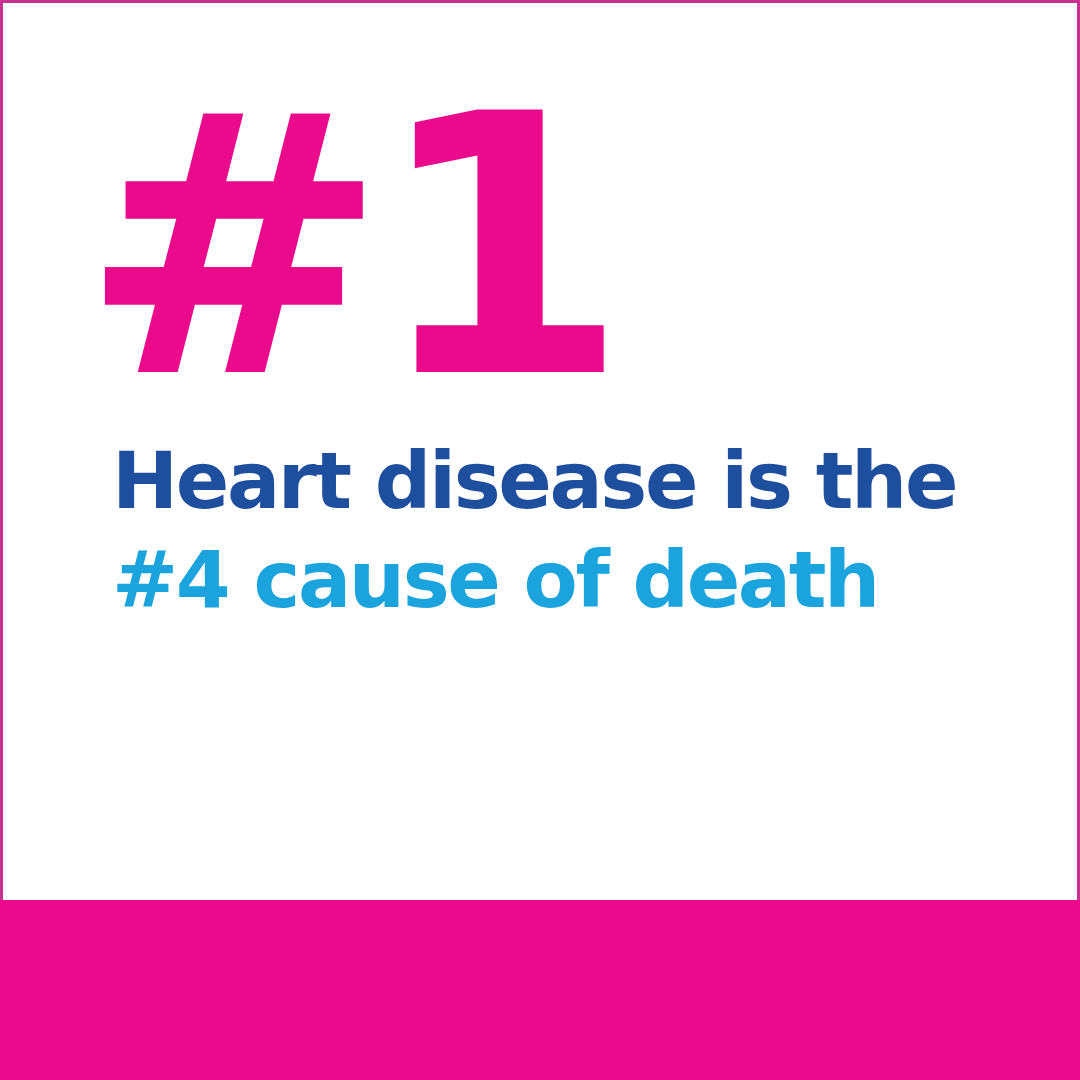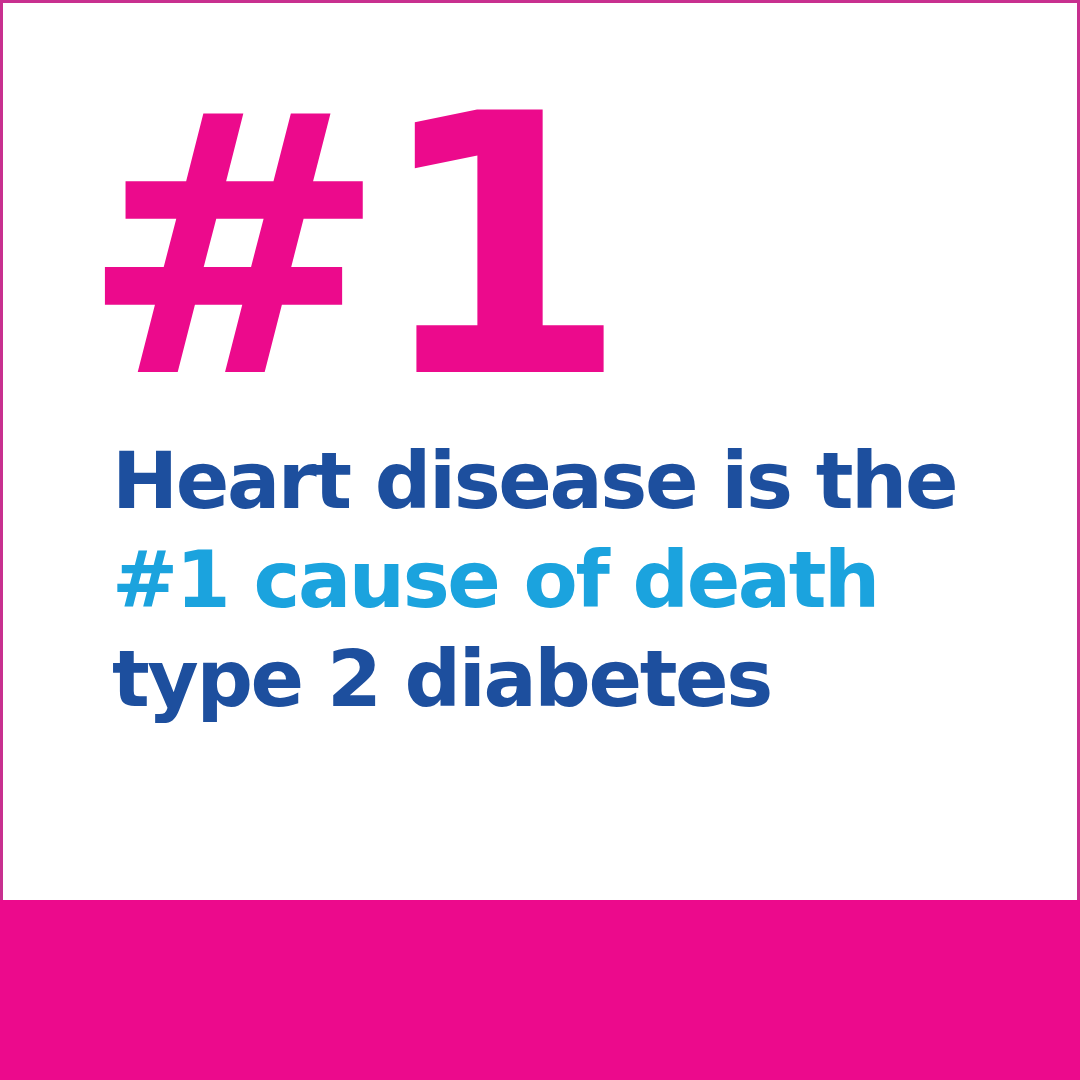--- a/index.html
+++ b/index.html
@@ -93,19 +93,18 @@
   <div class="panel"></div>
 
   <div class="edge edge-top"></div>
   <div class="edge edge-left"></div>
   <div class="edge edge-right"></div>
 
   <div class="hero-number">#1</div>
 
   <div class="headline">
     <span class="headline-line line-navy">Heart disease is the</span>
-    <span class="headline-line line-cyan">#1 cause of death</span>
-    <span class="headline-line line-navy">type 2 diabetes</span>
+    <span class="headline-line line-cyan">#4 cause of death</span>
   </div>
 
   <div class="footer-band"></div>
 
 </div>
 
 </body></html>

